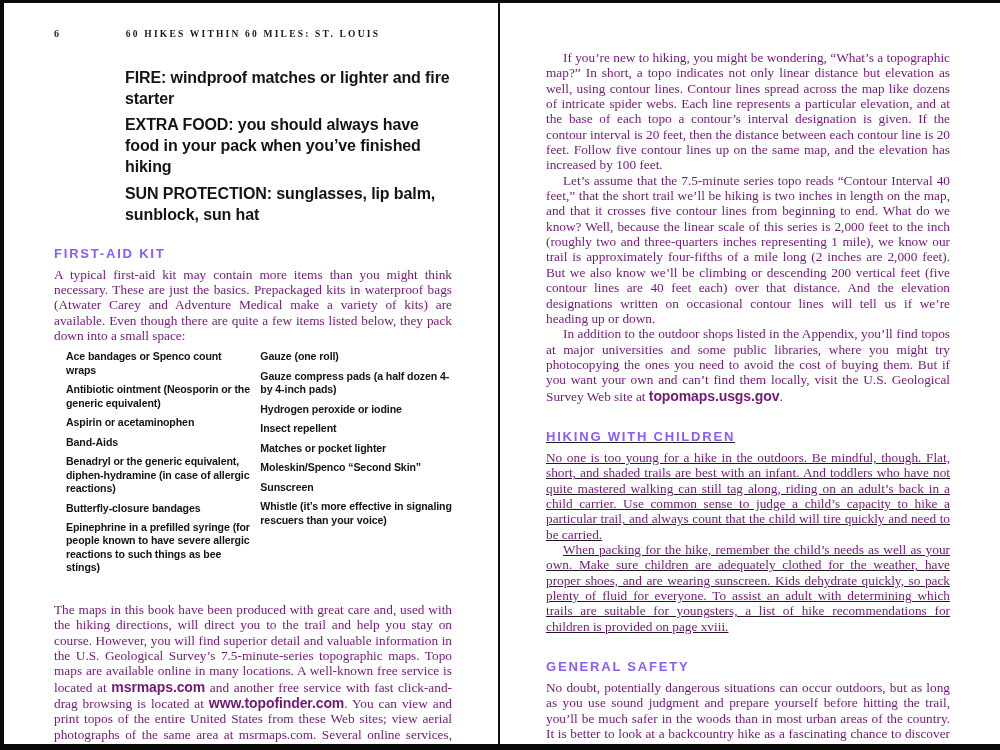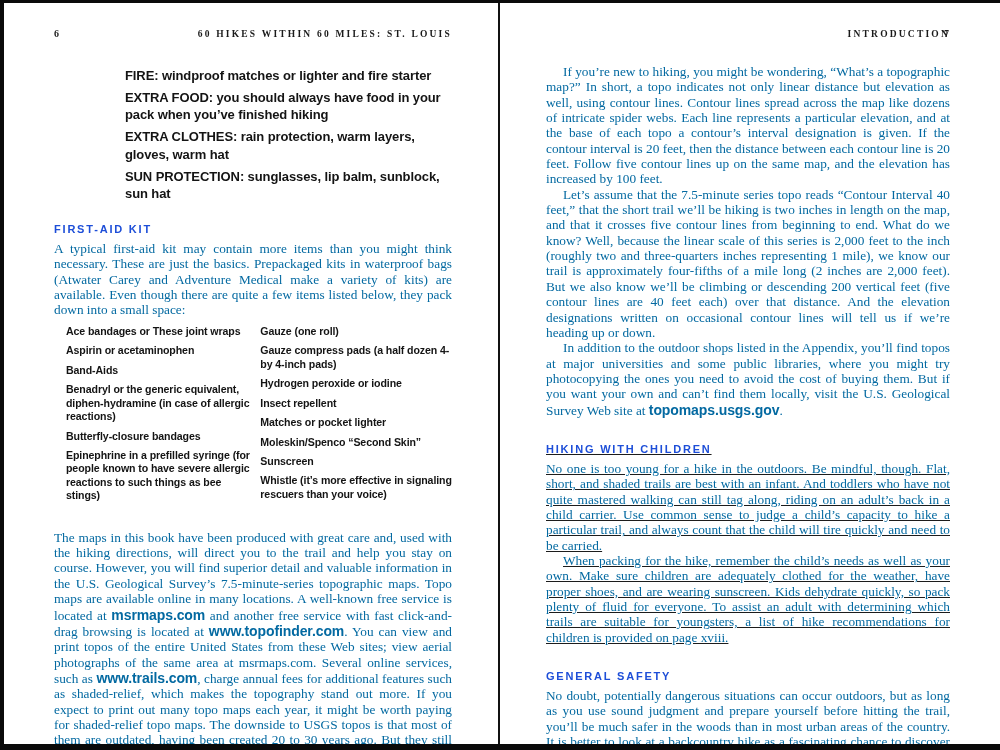--- a/index.html
+++ b/index.html
@@ -17,46 +17,46 @@
   .page { box-sizing: border-box; height: 100%; overflow: hidden; }
   .page-left  { width: 494px; padding: 24px 46px 0 50px; }
   .spine { width: 2px; background: #111; height: 100%; flex: 0 0 2px; }
   .page-right { width: 500px; padding: 24px 50px 0 46px; }
 
   .page-header {
     position: relative; height: 14px; margin-bottom: 4px;
     font-family: "Liberation Serif", serif;
   }
   .running-head {
-    text-align: right; font-size: 9.5px; font-weight: 700;
+    text-align: center; font-size: 9.5px; font-weight: 700;
     letter-spacing: 2.2px; color: #1a1a1a; line-height: 14px;
   }
   .page-num {
     position: absolute; top: 0; font-size: 10px; font-weight: 700;
     line-height: 14px; letter-spacing: 1px;
   }
   .page-num.left-num  { left: 0; }
   .page-num.right-num { right: 0; }
 
   .checklist { margin: 26px 0 0 30px; width: 372px; }
   .checklist-item {
     font-family: "Liberation Sans", sans-serif; font-weight: 700;
-    font-size: 13px; line-height: 1.32; color: #141414;
+    font-size: 16px; line-height: 1.32; color: #141414;
     margin-bottom: 5px; letter-spacing: -0.1px; padding-left: 41px;
   }
 
   .section { margin-top: 21px; }
   .section-heading {
     font-family: "Liberation Sans", sans-serif; font-weight: 800;
-    font-size: 11px; letter-spacing: 1.8px; color: #1d4ed8;
+    font-size: 13px; letter-spacing: 1.8px; color: #8b5cf6;
     margin: 0 0 6px 0;
   }
   .body-copy .body-p {
     margin: 0; font-size: 13.3px; line-height: 1.155;
-    text-align: justify; color: #0369a1;
+    text-align: justify; color: #701a75;
   }
   .body-copy .body-p.indent { text-indent: 17px; }
   .body-p b.site {
     font-family: "Liberation Sans", sans-serif; font-weight: 700;
     font-size: 14px; letter-spacing: -0.1px;
   }
 
   .kit-columns {
     display: grid; grid-template-columns: 1fr 1.04fr;
     column-gap: 10px; margin: 7px 0 0 12px;
@@ -74,32 +74,32 @@
 
   <div class="page page-left">
     <div class="page-header">
       <span class="page-num left-num">6</span>
       <div class="running-head">60 HIKES WITHIN 60 MILES: ST. LOUIS</div>
     </div>
 
     <div class="checklist">
         <div class="checklist-item">FIRE: windproof matches or lighter and fire starter</div>
         <div class="checklist-item">EXTRA FOOD: you should always have food in your pack when you’ve finished hiking</div>
-        <div class="checklist-item">EXTRA CLOTHES: rain protection, warm layers, gloves, warm hat</div>
         <div class="checklist-item">SUN PROTECTION: sunglasses, lip balm, sunblock, sun hat</div>
       </div>
 
     <div class="section">
       <h2 class="section-heading">FIRST-AID KIT</h2>
       <div class="body-copy">
           <p class="body-p">A typical first-aid kit may contain more items than you might think necessary. These are just the basics. Prepackaged kits in waterproof bags (Atwater Carey and Adventure Medical make a variety of kits) are available. Even though there are quite a few items listed below, they pack down into a small space:</p>
         </div>
       <div class="kit-columns">
         <div>
-            <div class="kit-item">Ace bandages or These joint wraps</div>
+            <div class="kit-item">Ace bandages or Spenco count wraps</div>
+            <div class="kit-item">Antibiotic ointment (Neosporin or the generic equivalent)</div>
             <div class="kit-item">Aspirin or acetaminophen</div>
             <div class="kit-item">Band-Aids</div>
             <div class="kit-item">Benadryl or the generic equivalent, diphen-hydramine (in case of allergic reactions)</div>
             <div class="kit-item">Butterfly-closure bandages</div>
             <div class="kit-item">Epinephrine in a prefilled syringe (for people known to have severe allergic reactions to such things as bee stings)</div>
           </div>
         <div>
             <div class="kit-item">Gauze (one roll)</div>
             <div class="kit-item">Gauze compress pads (a half dozen 4- by 4-inch pads)</div>
             <div class="kit-item">Hydrogen peroxide or iodine</div>
@@ -115,24 +115,20 @@
     <div class="section">
       <div class="body-copy">
           <p class="body-p">The maps in this book have been produced with great care and, used with the hiking directions, will direct you to the trail and help you stay on course. However, you will find superior detail and valuable information in the U.S. Geological Survey’s 7.5-minute-series topographic maps. Topo maps are available online in many locations. A well-known free service is located at <b class="site">msrmaps.com</b> and another free service with fast click-and-drag browsing is located at <b class="site">www.topofinder.com</b>. You can view and print topos of the entire United States from these Web sites; view aerial photographs of the same area at msrmaps.com. Several online services, such as <b class="site">www.trails.com</b>, charge annual fees for additional features such as shaded-relief, which makes the topography stand out more. If you expect to print out many topo maps each year, it might be worth paying for shaded-relief topo maps. The downside to USGS topos is that most of them are outdated, having been created 20 to 30 years ago. But they still provide excellent topographic detail.</p>
         </div>
     </div>
   </div>
 
   <div class="spine"></div>
 
   <div class="page page-right">
-    <div class="page-header">
-      <div class="running-head">INTRODUCTION</div>
-      <span class="page-num right-num">7</span>
-    </div>
 
     <div class="section" style="margin-top:23px;">
       <div class="body-copy">
           <p class="body-p indent">If you’re new to hiking, you might be wondering, “What’s a topographic map?” In short, a topo indicates not only linear distance but elevation as well, using contour lines. Contour lines spread across the map like dozens of intricate spider webs. Each line represents a particular elevation, and at the base of each topo a contour’s interval designation is given. If the contour interval is 20 feet, then the distance between each contour line is 20 feet. Follow five contour lines up on the same map, and the elevation has increased by 100 feet.</p>
           <p class="body-p indent">Let’s assume that the 7.5-minute series topo reads “Contour Interval 40 feet,” that the short trail we’ll be hiking is two inches in length on the map, and that it crosses five contour lines from beginning to end. What do we know? Well, because the linear scale of this series is 2,000 feet to the inch (roughly two and three-quarters inches representing 1 mile), we know our trail is approximately four-fifths of a mile long (2 inches are 2,000 feet). But we also know we’ll be climbing or descending 200 vertical feet (five contour lines are 40 feet each) over that distance. And the elevation designations written on occasional contour lines will tell us if we’re heading up or down.</p>
           <p class="body-p indent">In addition to the outdoor shops listed in the Appendix, you’ll find topos at major universities and some public libraries, where you might try photocopying the ones you need to avoid the cost of buying them. But if you want your own and can’t find them locally, visit the U.S. Geological Survey Web site at <b class="site">topomaps.usgs.gov</b>.</p>
         </div>
     </div>
 
     <div class="section" style="margin-top:25px;text-decoration:underline;">

